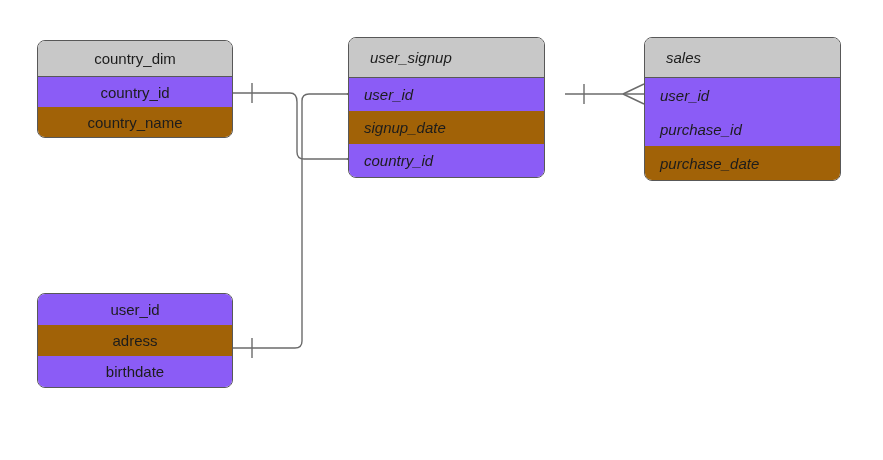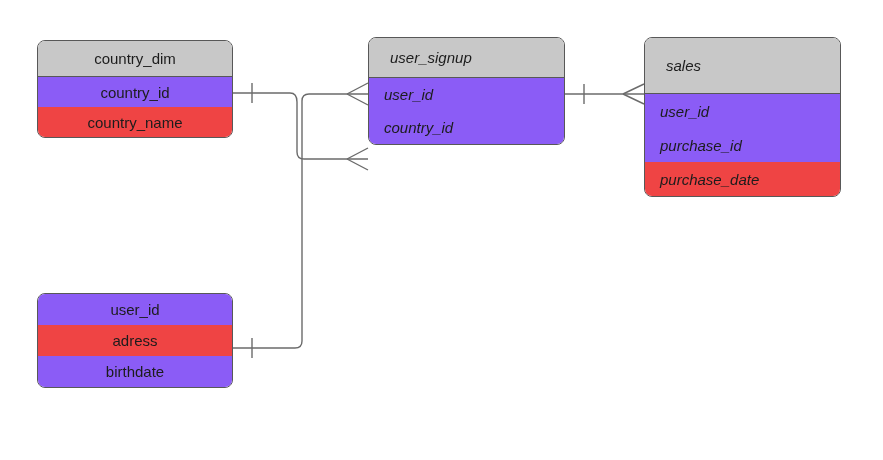--- a/index.html
+++ b/index.html
@@ -34,45 +34,45 @@
     justify-content: center;
     box-sizing: border-box;
   }
   .er-table .row {
     display: flex;
     align-items: center;
     justify-content: center;
     background: #8b5cf6;
     box-sizing: border-box;
   }
-  .er-table .row.alt { background: #ef4444; }
+  .er-table .row.alt { background: #a16207; }
 
   
   .er-table.italic .hdr {
     font-style: italic;
     justify-content: flex-start;
     padding-left: 21px;
   }
   .er-table.italic .row {
     font-style: italic;
     justify-content: flex-start;
     padding-left: 15px;
   }
 
   
   .t-country { left: 37px; top: 40px;  width: 196px; }
   .t-country .hdr { height: 36px; }
   .t-country .row { height: 30px; }
 
-  .t-signup  { left: 368px; top: 37px; width: 197px; }
+  .t-signup  { left: 348px; top: 37px; width: 197px; }
   .t-signup .hdr { height: 40px; }
   .t-signup .row { height: 33px; }
 
   .t-sales   { left: 644px; top: 37px; width: 197px; }
-  .t-sales .hdr { height: 56px; }
+  .t-sales .hdr { height: 40px; }
   .t-sales .row { height: 34px; }
 
   .t-userdim { left: 37px; top: 293px; width: 196px; }
   .t-userdim .hdr { height: 40px; }
   .t-userdim .row { height: 31px; }
 </style>
 </head>
 <body>
 
 <div class="canvas">
@@ -100,20 +100,21 @@
 
   <div class="er-table t-country">
     <div class="hdr">country_dim</div>
     <div class="row">country_id</div>
     <div class="row alt">country_name</div>
   </div>
 
   <div class="er-table italic t-signup">
     <div class="hdr">user_signup</div>
     <div class="row">user_id</div>
+    <div class="row alt">signup_date</div>
     <div class="row">country_id</div>
   </div>
 
   <div class="er-table italic t-sales">
     <div class="hdr">sales</div>
     <div class="row">user_id</div>
     <div class="row">purchase_id</div>
     <div class="row alt">purchase_date</div>
   </div>
 

